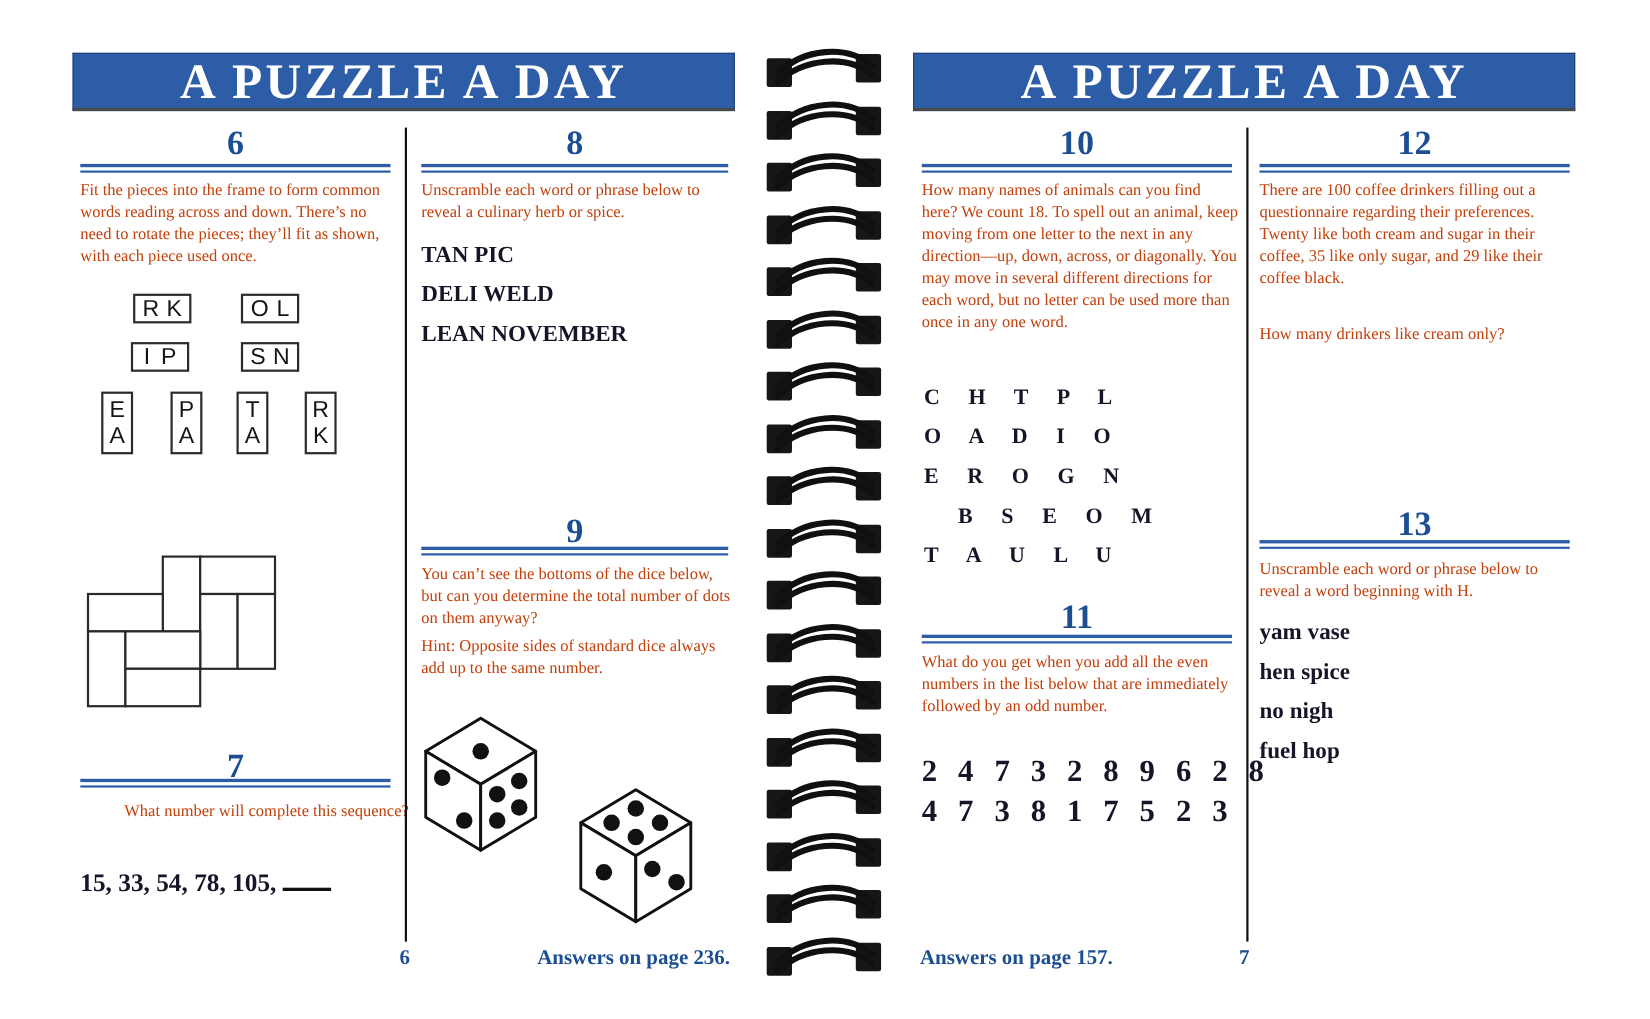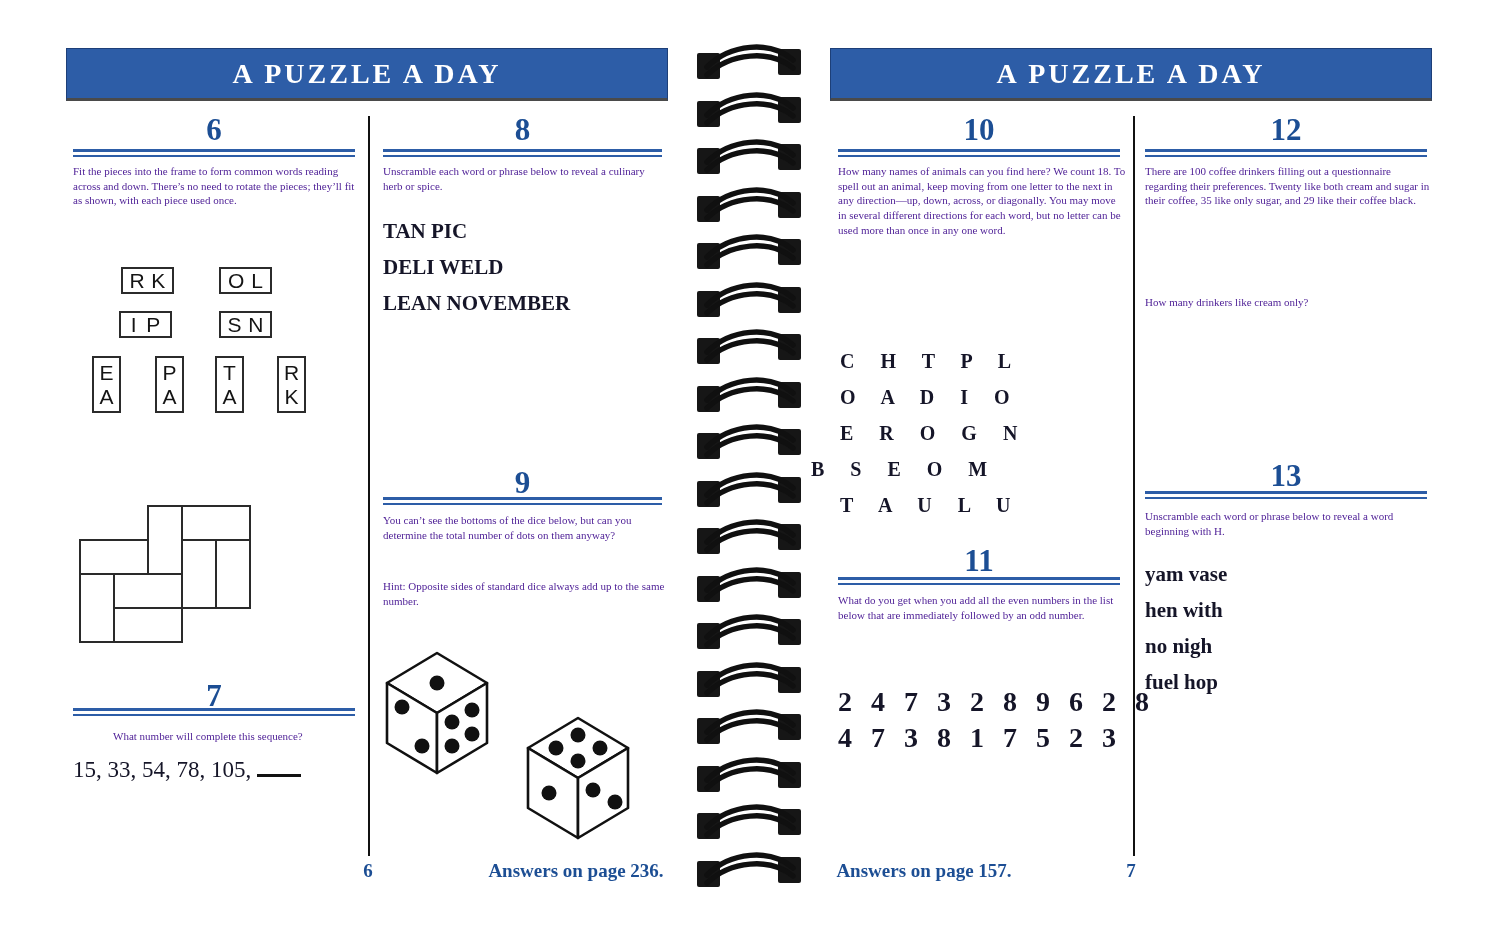--- a/index.html
+++ b/index.html
@@ -8,39 +8,39 @@
 
   .abs { position:absolute; }
 
   
   .banner {
     position:absolute; top:48px; width:602px; height:53px;
     background:#2d5da7; border:1px solid #1d3f78; border-bottom:3px solid #4a4a4a;
     display:flex; align-items:center; justify-content:center;
   }
   .banner span {
-    color:#ffffff; font-weight:bold; font-size:28px; letter-spacing:3px;
+    color:#ffffff; font-weight:bold; font-size:45px; letter-spacing:3px;
     font-family:"Liberation Serif", serif;
   }
 
   
   .pnum {
     position:absolute; text-align:center; color:#1c4e94;
     font-size:31px; font-weight:bold; line-height:1;
   }
   .rule {
     position:absolute; height:8px;
     border-top:3px solid #2d5da7; border-bottom:2px solid #2d5da7;
   }
 
-  .ptext { position:absolute; font-size:11px; line-height:1.33; color:#4c1d95; }
+  .ptext { position:absolute; font-size:15px; line-height:1.33; color:#c2410c; }
 
   .bold-item { position:absolute; font-size:21px; font-weight:bold; color:#151528; }
 
-  .seq { position:absolute; font-size:23px; font-weight:normal; color:#151528; }
+  .seq { position:absolute; font-size:23px; font-weight:bold; color:#151528;margin-top:33px; }
   .seq .blank { display:inline-block; width:44px; border-bottom:3px solid #111; height:18px; }
 
   .numline { position:absolute; font-size:28px; font-weight:bold; color:#151528; letter-spacing:6px; }
 
   .gridrow { position:absolute; font-size:20px; font-weight:bold; color:#151528; letter-spacing:7px; word-spacing:7px; }
 
   
   .piece-h {
     position:absolute; width:53px; height:27px; border:2px solid #2b2b2b;
     display:flex; align-items:center; justify-content:space-evenly;
@@ -288,38 +288,38 @@
 <div class="banner" style="left:830px;">
   <span>A PUZZLE A DAY</span>
 </div>
 
 <div class="pnum" style="left:838px; top:114px; width:282px;">10</div>
 <div class="rule" style="left:838px; top:149px; width:282px;"></div>
 <div class="ptext" style="left:838px; top:164px; width:288px;">How many names of animals can you find here? We count 18. To spell out an animal, keep moving from one letter to the next in any direction—up, down, across, or diagonally. You may move in several different directions for each word, but no letter can be used more than once in any one word.</div>
 <div class="gridrow" style="left:840px; top:350px;">C H T P L</div>
 <div class="gridrow" style="left:840px; top:386px;">O A D I O</div>
 <div class="gridrow" style="left:840px; top:422px;">E R O G N</div>
-<div class="gridrow" style="left:811px; top:458px;text-align:right;">B S E O M</div>
+<div class="gridrow" style="left:871px; top:458px;text-align:right;">B S E O M</div>
 <div class="gridrow" style="left:840px; top:494px;">T A U L U</div>
 
 <div class="pnum" style="left:838px; top:545px; width:282px;">11</div>
 <div class="rule" style="left:838px; top:577px; width:282px;"></div>
 <div class="ptext" style="left:838px; top:593px; width:286px;">What do you get when you add all the even numbers in the list below that are immediately followed by an odd number.</div>
 <div class="numline" style="left:838px; top:686px;">2 4 7 3 2 8 9 6 2 8</div>
 <div class="numline" style="left:838px; top:722px;">4 7 3 8 1 7 5 2 3</div>
 
 <div class="divider" style="left:1133px; top:116px; height:740px;"></div>
 
 <div class="pnum" style="left:1145px; top:114px; width:282px;">12</div>
 <div class="rule" style="left:1145px; top:149px; width:282px;"></div>
 <div class="ptext" style="left:1145px; top:164px; width:288px;">There are 100 coffee drinkers filling out a questionnaire regarding their preferences. Twenty like both cream and sugar in their coffee, 35 like only sugar, and 29 like their coffee black.</div>
 <div class="ptext" style="left:1145px; top:295px; width:288px;">How many drinkers like cream only?</div>
 
 <div class="pnum" style="left:1145px; top:460px; width:282px;">13</div>
 <div class="rule" style="left:1145px; top:491px; width:282px;"></div>
 <div class="ptext" style="left:1145px; top:509px; width:288px;">Unscramble each word or phrase below to reveal a word beginning with H.</div>
 <div class="bold-item" style="left:1145px; top:562px;">yam vase</div>
-<div class="bold-item" style="left:1145px; top:598px;">hen with</div>
+<div class="bold-item" style="left:1145px; top:598px;">hen spice</div>
 <div class="bold-item" style="left:1145px; top:634px;">no nigh</div>
 <div class="bold-item" style="left:1145px; top:670px;">fuel hop</div>
 
 <div class="footer-blue" style="left:778px; top:860px; width:292px;">Answers on page 157.</div>
 <div class="footer-blue" style="left:1116px; top:860px; width:30px;">7</div>
 
 </body></html>

